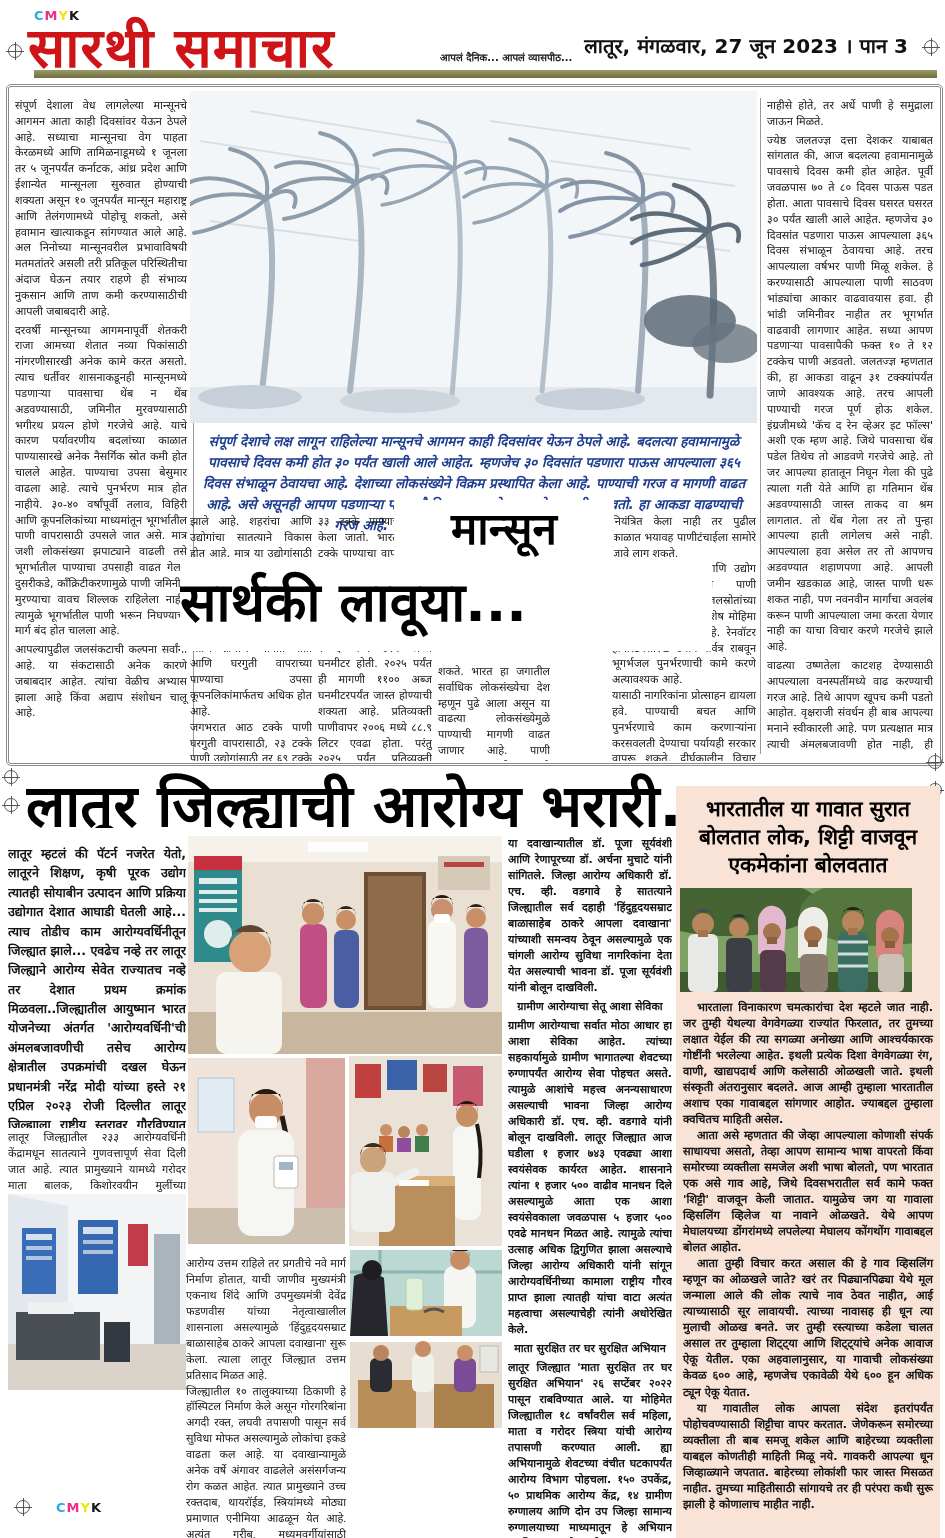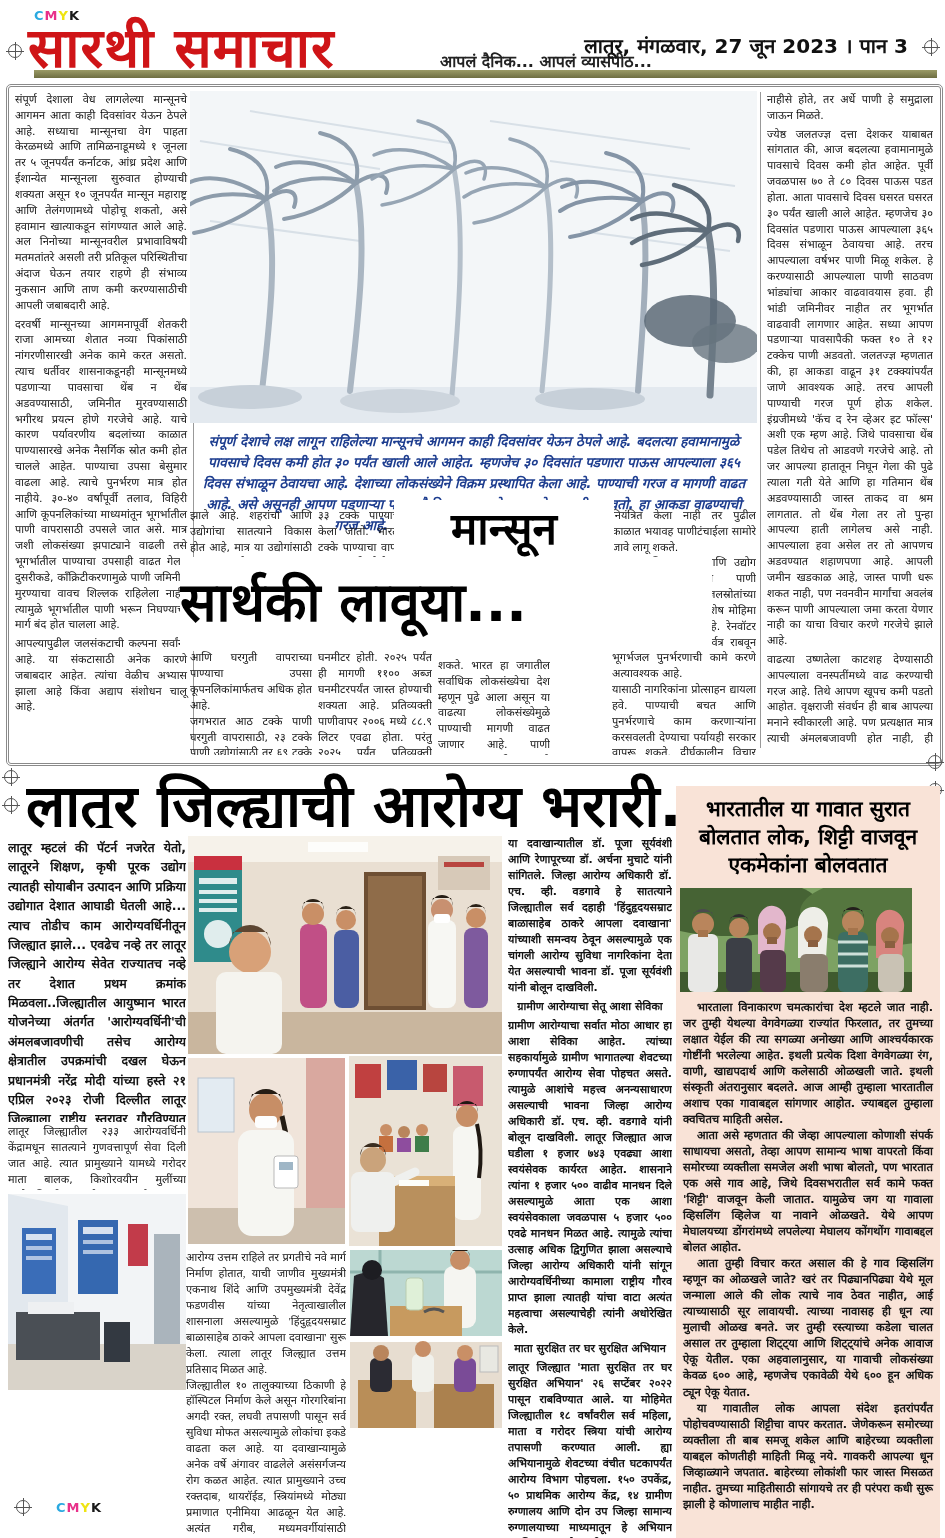--- a/index.html
+++ b/index.html
@@ -1,33 +1,33 @@
 <!DOCTYPE html>
 <html><head>
 <meta charset="utf-8">
 <style>
   html,body{margin:0;padding:0;background:#fff;}
   .page{position:relative;width:945px;height:1538px;background:#fff;overflow:hidden;
         font-family:"DejaVu Sans",sans-serif;color:#141414;}
   .abs{position:absolute;}
-  .just{text-align:justify;}
+  .just{text-align:justify;margin-top:6px;}
   .pre{white-space:pre-line;}
   .clip{overflow:hidden;}
 
   
   .reg{width:12px;height:12px;border:1.5px solid #555;border-radius:50%;display:inline-block;position:absolute;}
   .reg::before,.reg::after{content:"";position:absolute;background:#555;}
   .reg::before{left:50%;top:-3px;bottom:-3px;width:1px;}
   .reg::after{top:50%;left:-3px;right:-3px;height:1px;}
   .cmyk{font-size:13px;font-weight:bold;letter-spacing:1px;font-family:"DejaVu Sans",sans-serif;}
   .cmyk .c{color:#2aa9e0}.cmyk .m{color:#e8318a}.cmyk .y{color:#efe412}.cmyk .k{color:#1a1a1a}
 
   
   .brand{left:28px;top:18px;font-size:55px;font-weight:bold;color:#cf1417;line-height:1.1;letter-spacing:1px;}
-  .tagline{left:440px;top:50px;font-size:16px;font-weight:bold;color:#222;}
+  .tagline{left:440px;top:50px;font-size:10px;font-weight:bold;color:#222;}
   .dateline{left:512px;top:32px;width:396px;text-align:right;font-size:20px;font-weight:bold;color:#111;}
   .rule-bar{left:34px;top:70px;width:903px;height:8px;background:linear-gradient(#9a9a66,#6e6e42);}
 
   
   .mbox{left:6px;top:84px;width:931px;height:676px;border:3px double #8a8a8a;border-radius:5px;background:#fff;}
   .mbox .txt{font-size:11px;line-height:1.44;}
   .mcol-left{left:3px;top:5px;width:172px;height:660px;padding:0 6px 0 3px;border-right:1.5px solid #999;}
   .mcol-right{left:751px;top:5px;width:166px;height:656px;padding-left:6px;border-left:1.5px solid #999;}
   .m-photo{left:181px;top:4px;width:567px;height:332px;}
   .m-intro{left:187px;top:344px;width:556px;font-size:13.5px;font-weight:bold;font-style:italic;

